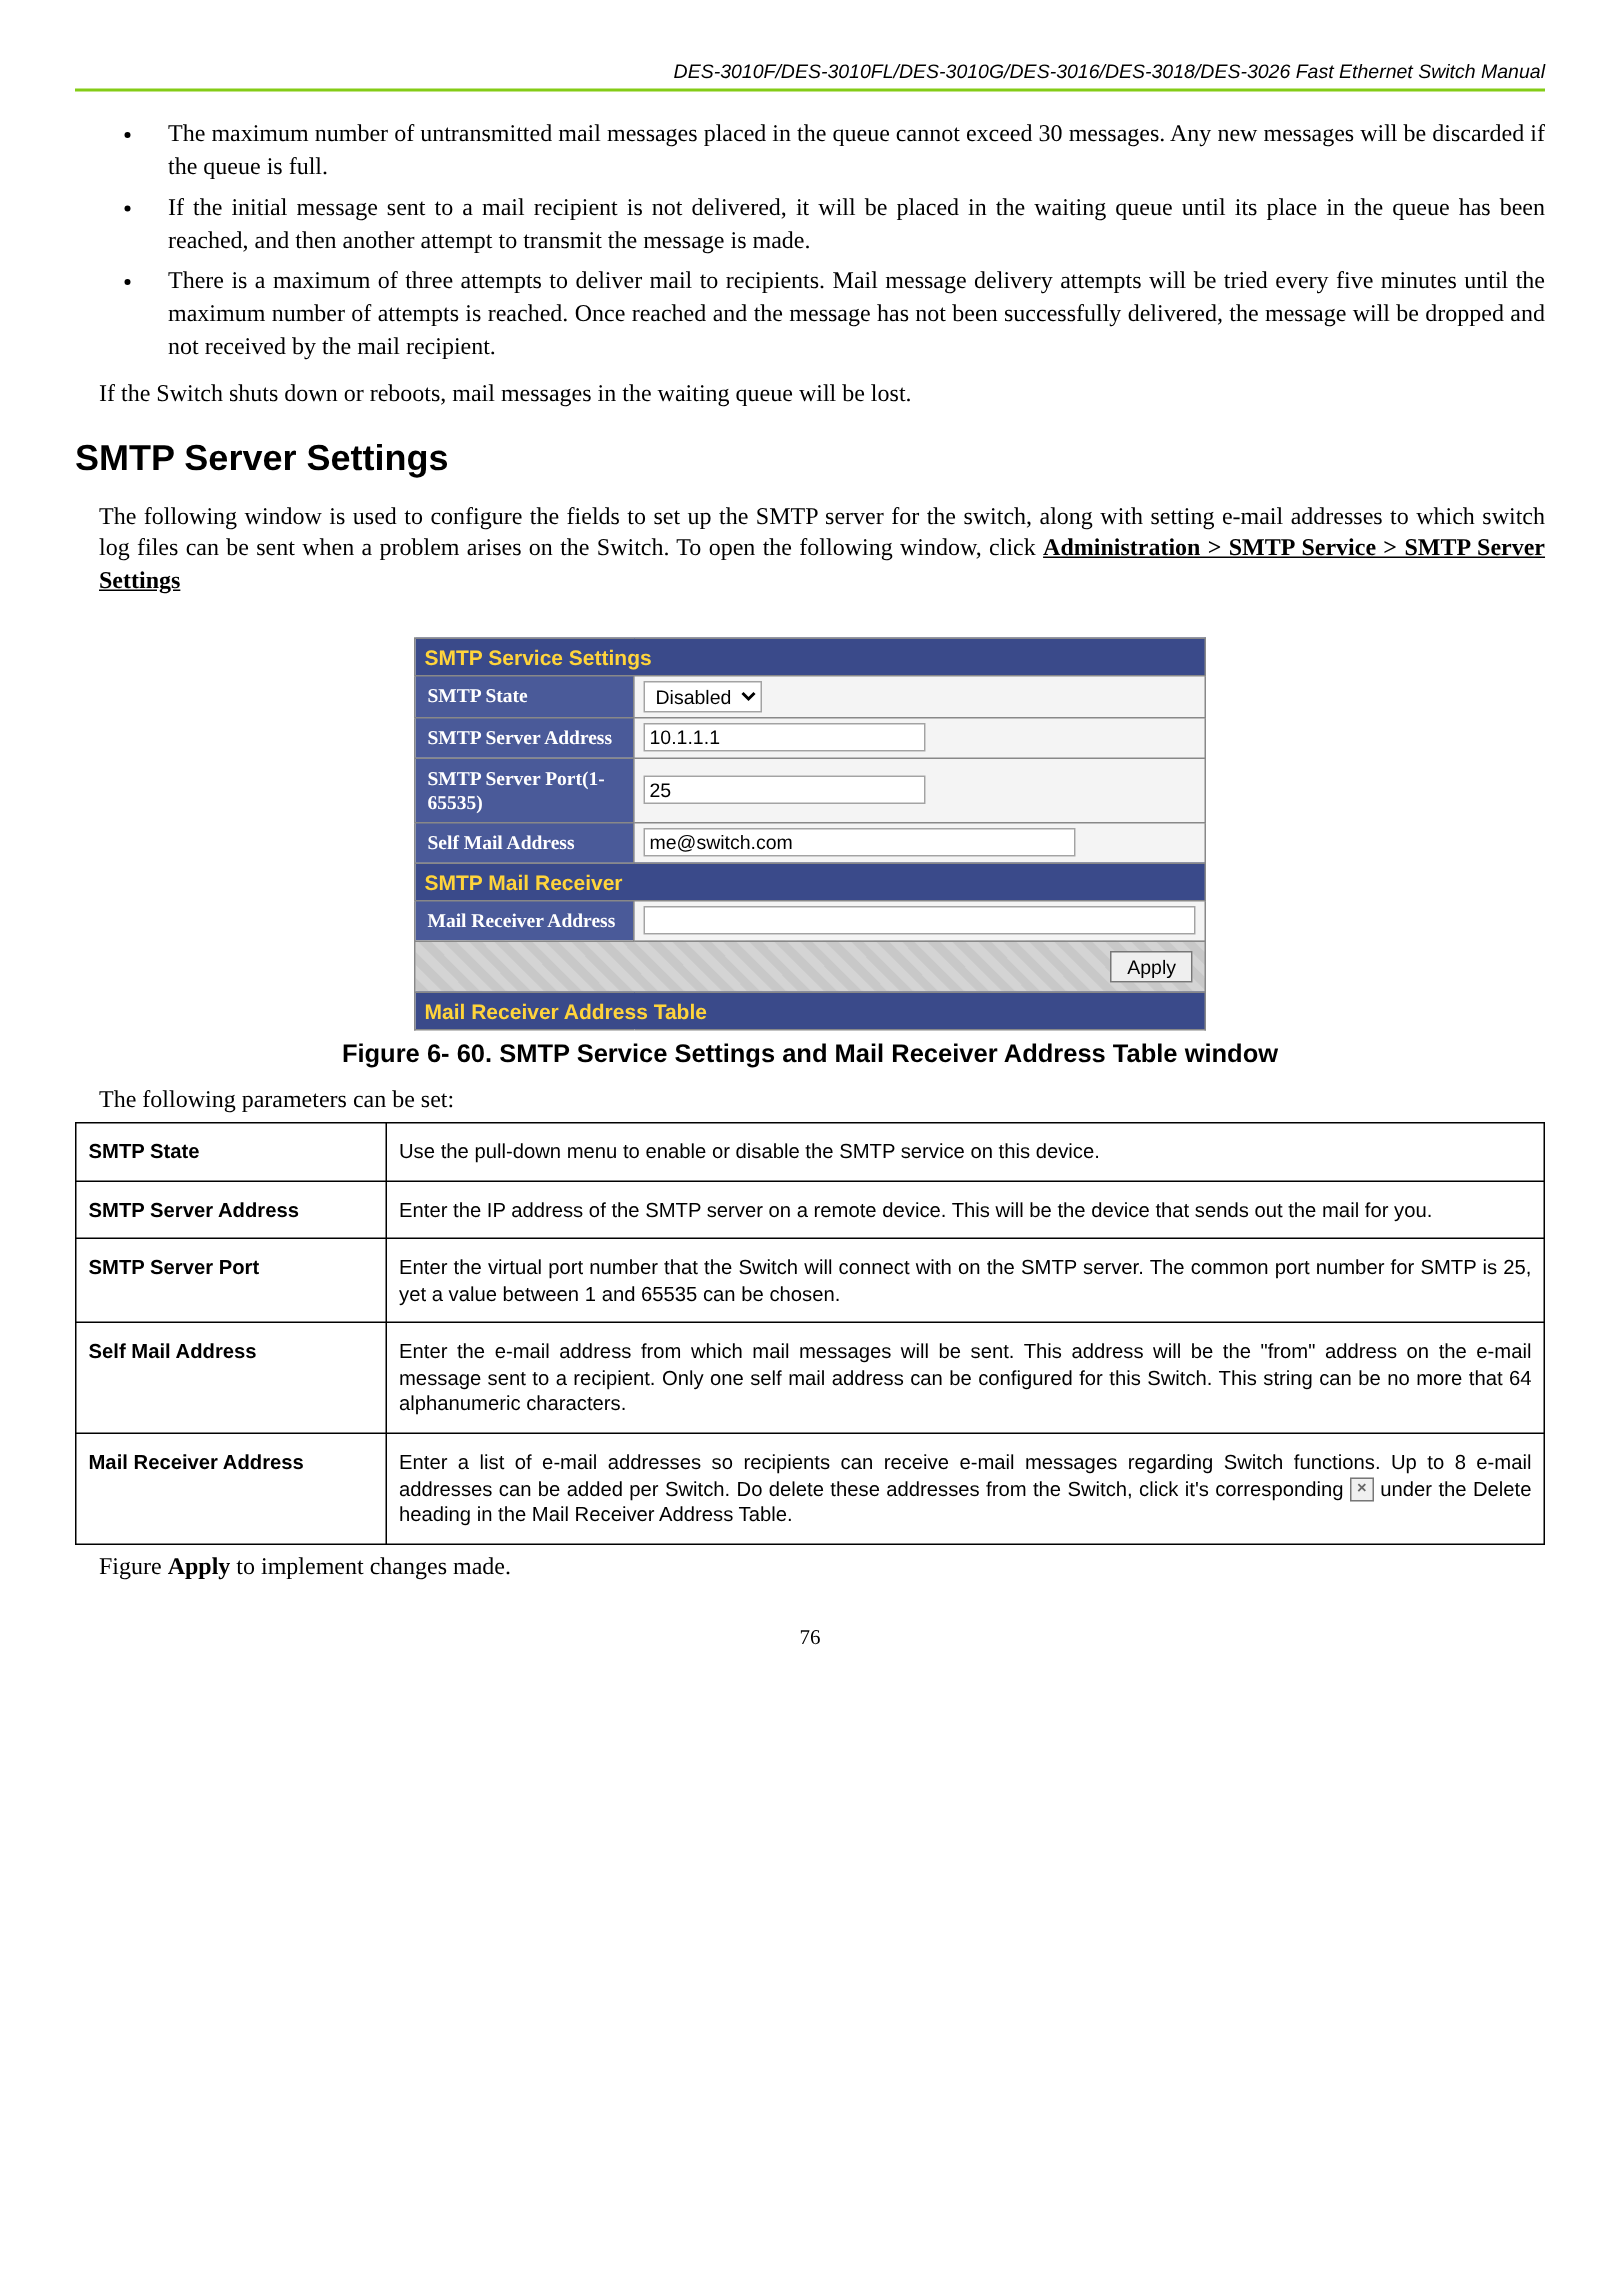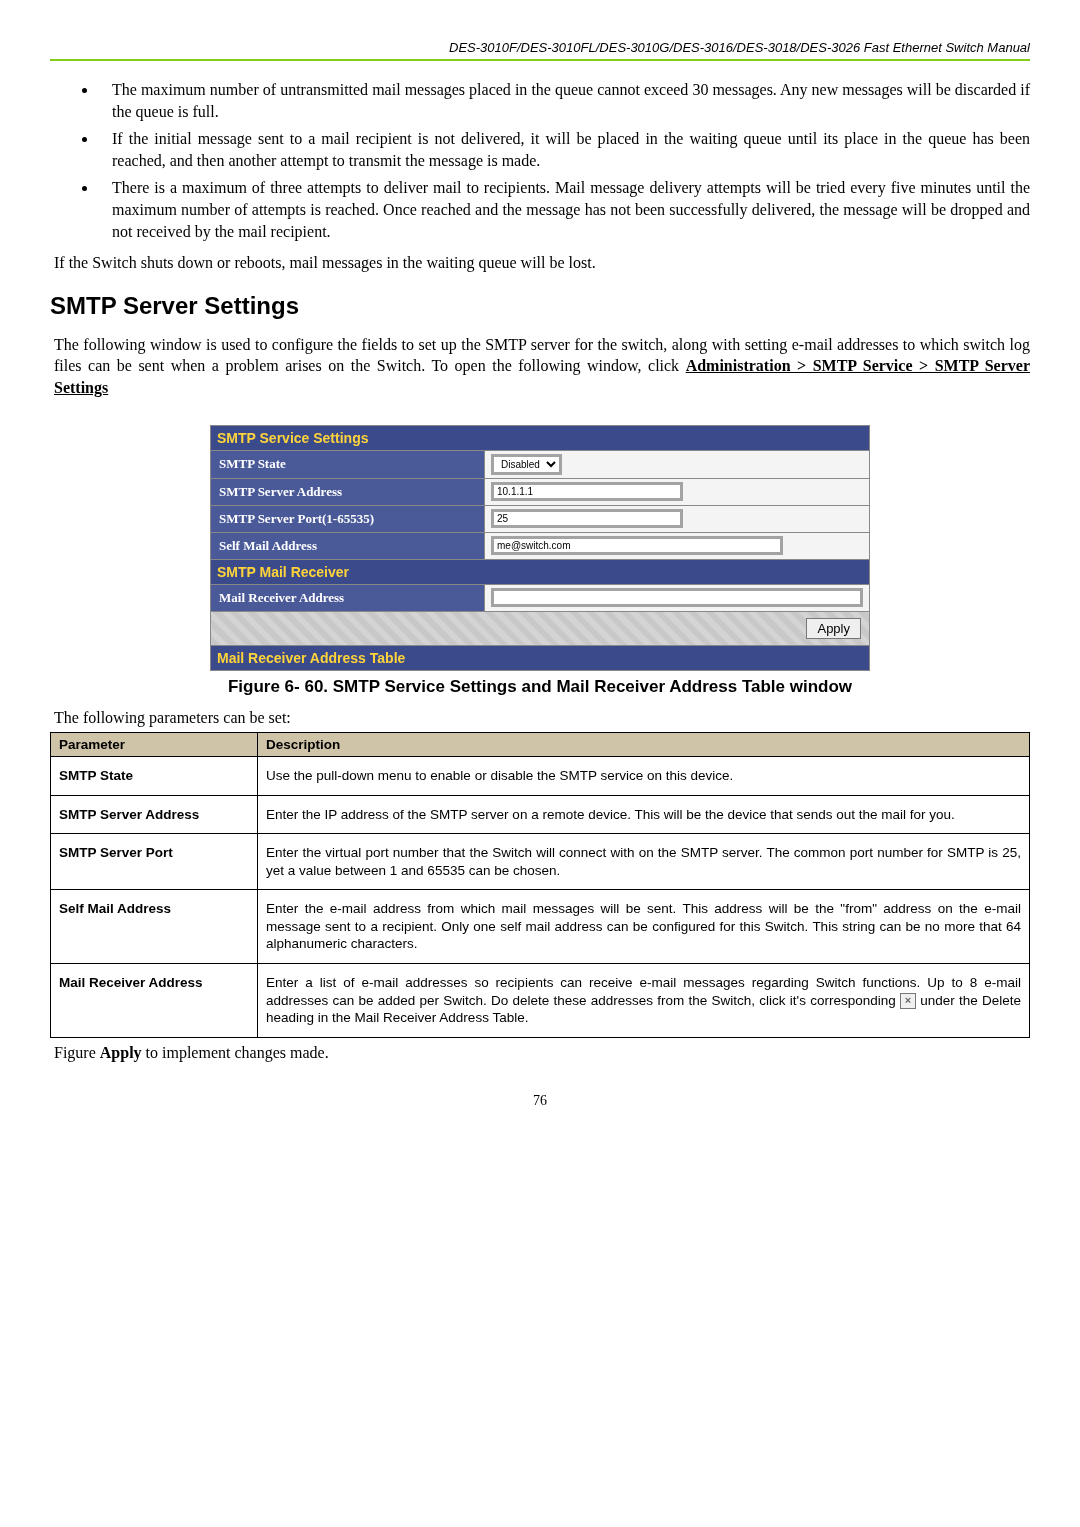--- a/index.html
+++ b/index.html
@@ -26,35 +26,35 @@
     padding-left: 48px;
   }
   ul.bullets li {
     text-align: justify;
     margin-bottom: 6px;
     line-height: 1.35;
     padding-left: 14px;
   }
   p.body {
     text-align: justify;
-    margin: 4px 0 14px 4px;
+    margin: 4px 0 14px 16px;
     line-height: 1.35;
   }
   h2.section {
     font-family: Arial, Helvetica, sans-serif;
     font-weight: bold;
     font-size: 24px;
     margin: 18px 0 14px 0;
   }
   .breadcrumb-strong { font-weight: bold; text-decoration: underline; }
 
   
   .figure-wrap {
     margin: 26px auto 4px auto;
-    width: 660px;
+    width: 528px;
   }
   .panel {
     border: 1px solid #888;
     width: 100%;
     border-collapse: collapse;
     font-family: Tahoma, Arial, sans-serif;
     font-size: 13px;
   }
   .panel td, .panel th {
     border: 1px solid #888;
@@ -74,22 +74,22 @@
     font-family: "Times New Roman", serif;
     padding: 5px 8px;
     width: 280px;
   }
   .row-ctrl {
     background: #f4f4f4;
     padding: 3px 6px;
   }
   .row-ctrl select, .row-ctrl input[type=text] {
     font-family: Arial, sans-serif;
-    font-size: 10px;
-    border: 3px solid #a3a3a3;
+    font-size: 13px;
+    border: 1px solid #a3a3a3;
     padding: 1px 3px;
     background: #fff;
   }
   .row-ctrl input[type=text] { width: 180px; }
   .apply-row {
     background: #d0d0d0;
     background-image: repeating-linear-gradient(45deg,#c8c8c8 0 6px,#d4d4d4 6px 12px);
     text-align: right;
     padding: 6px 8px;
   }
@@ -240,24 +240,20 @@
   </tbody>
     </table>
 </div>
 
 <div class="caption">Figure 6- 60. SMTP Service Settings and Mail Receiver Address Table window</div>
 
 <p class="body" style="text-align:left;margin-bottom:2px">The following parameters can be set:</p>
 
 <table class="params">
   <tbody>
-      <tr>
-    <th>Parameter</th>
-    <th>Description</th>
-  </tr>
   <tr>
     <td class="pname">SMTP State</td>
     <td>Use the pull-down menu to enable or disable the SMTP service on this device.</td>
   </tr>
   <tr>
     <td class="pname">SMTP Server Address</td>
     <td>Enter the IP address of the SMTP server on a remote device. This will be the device that sends out the mail for you.</td>
   </tr>
   <tr>
     <td class="pname">SMTP Server Port</td>

